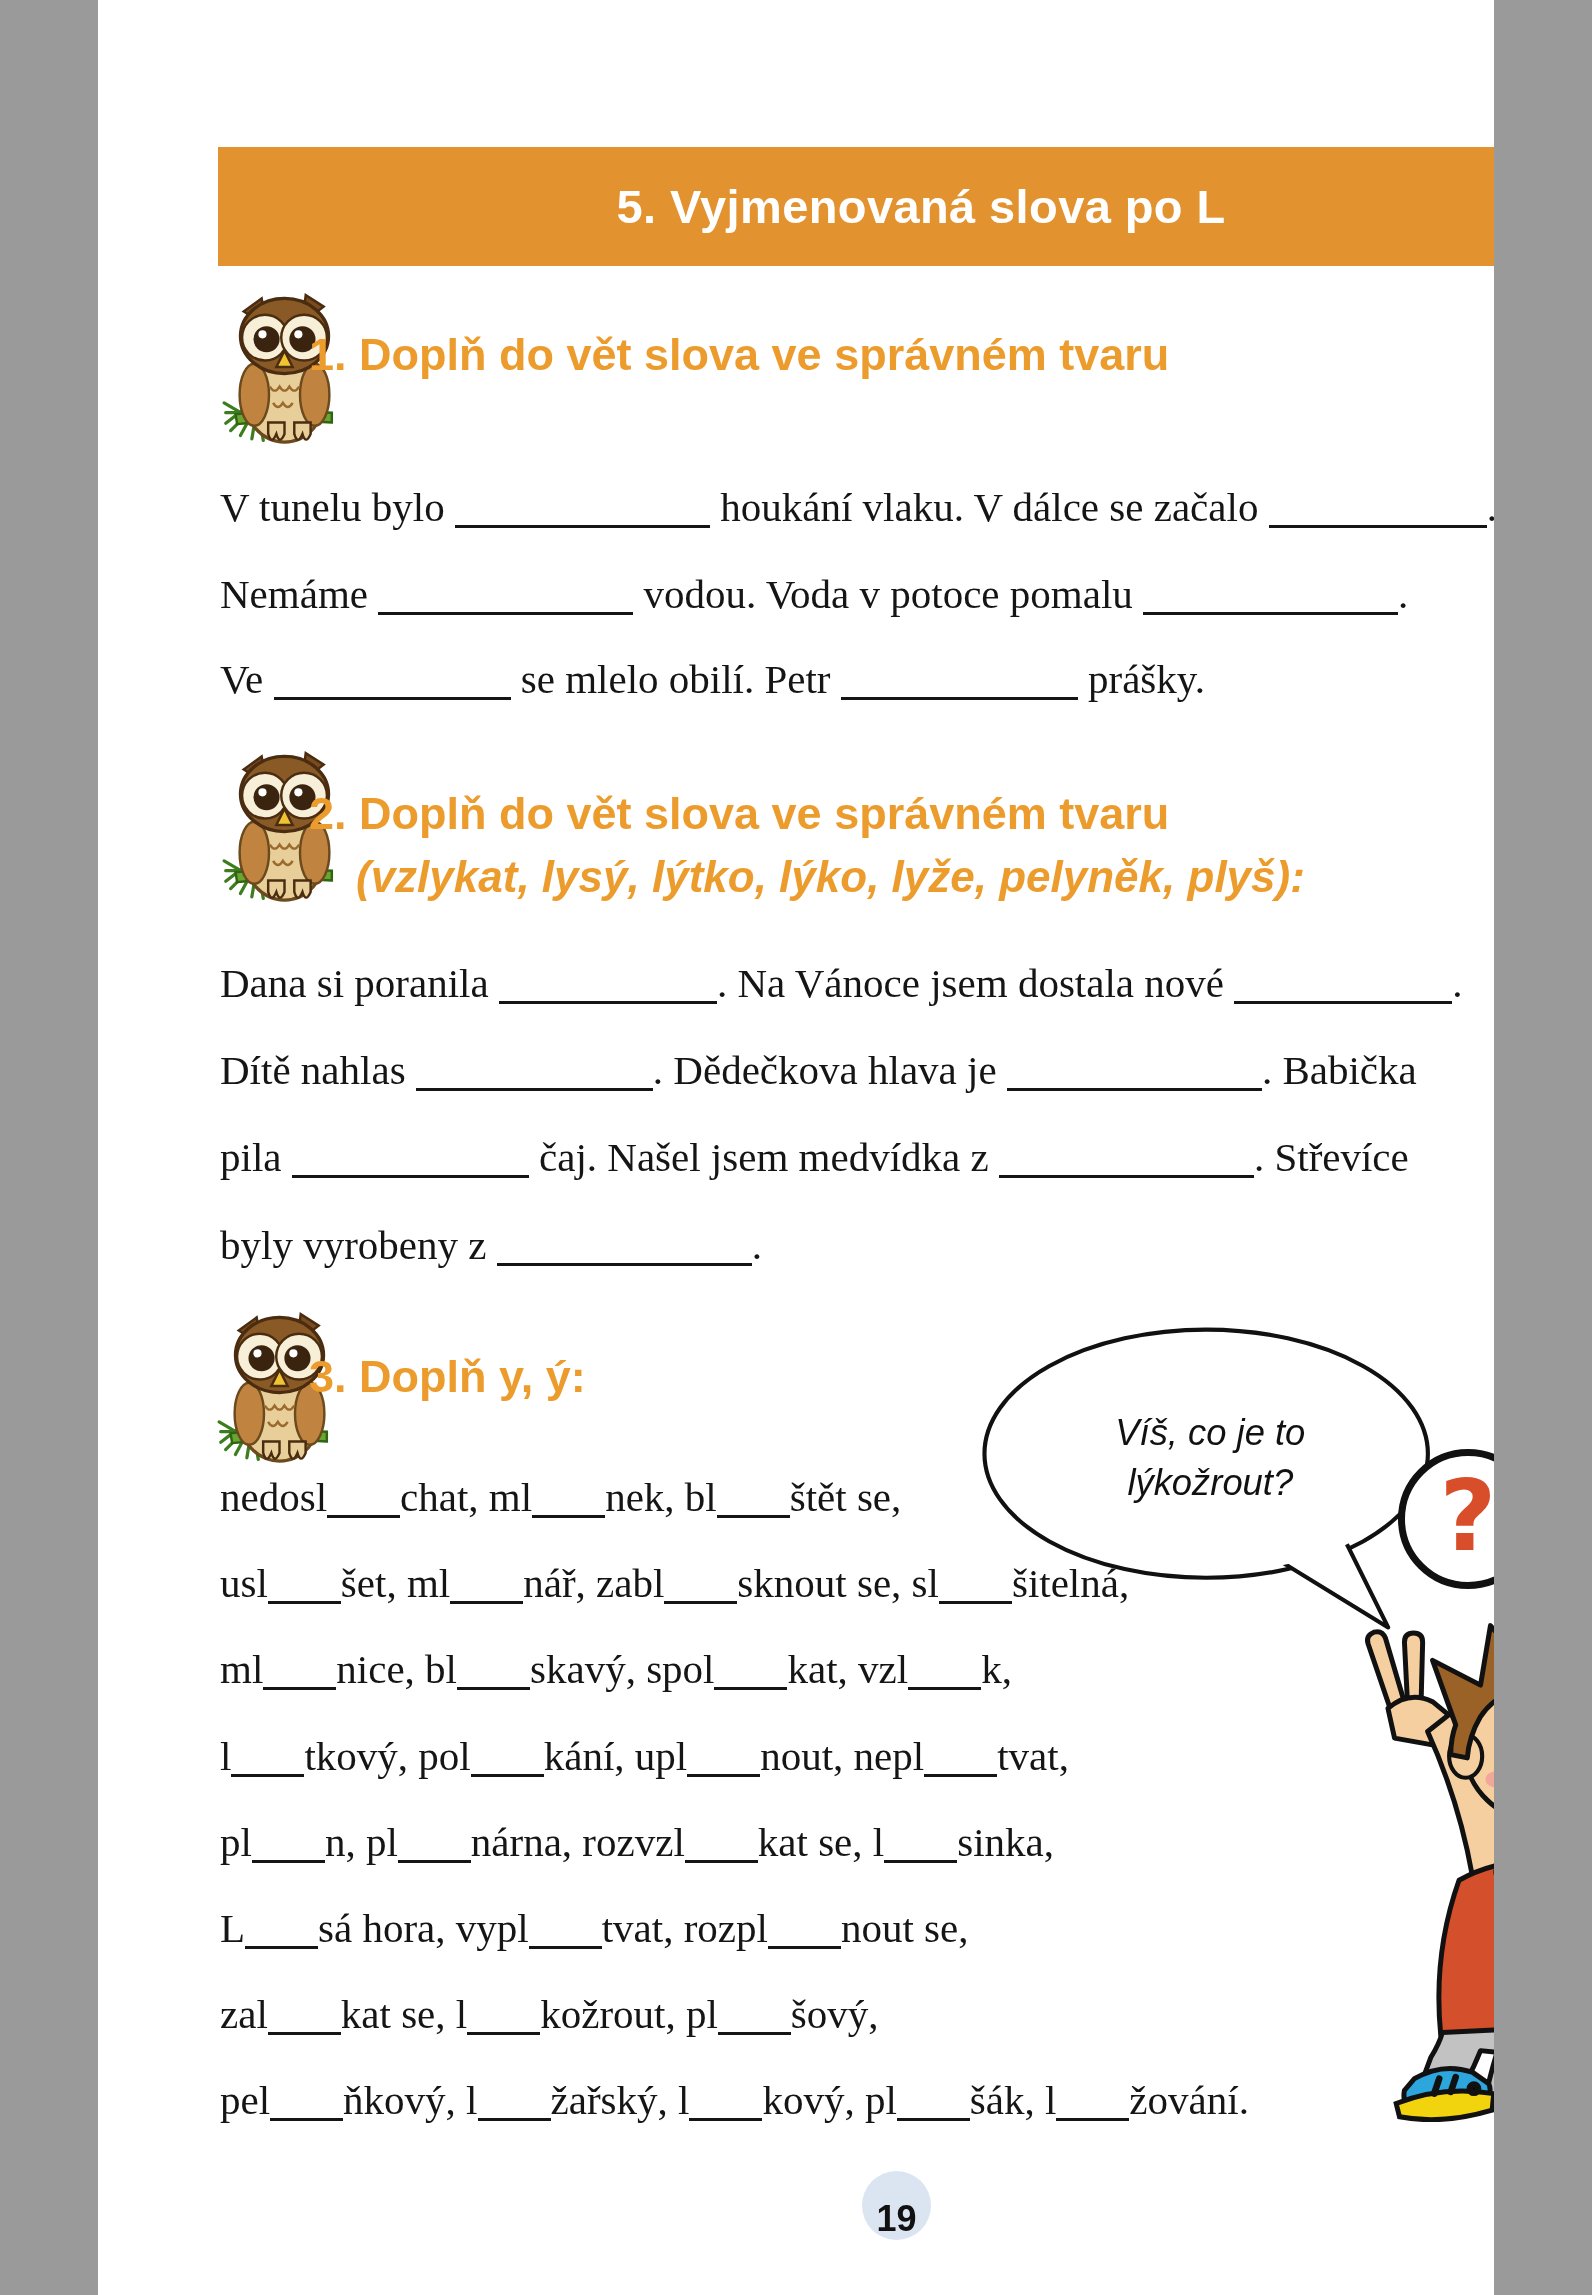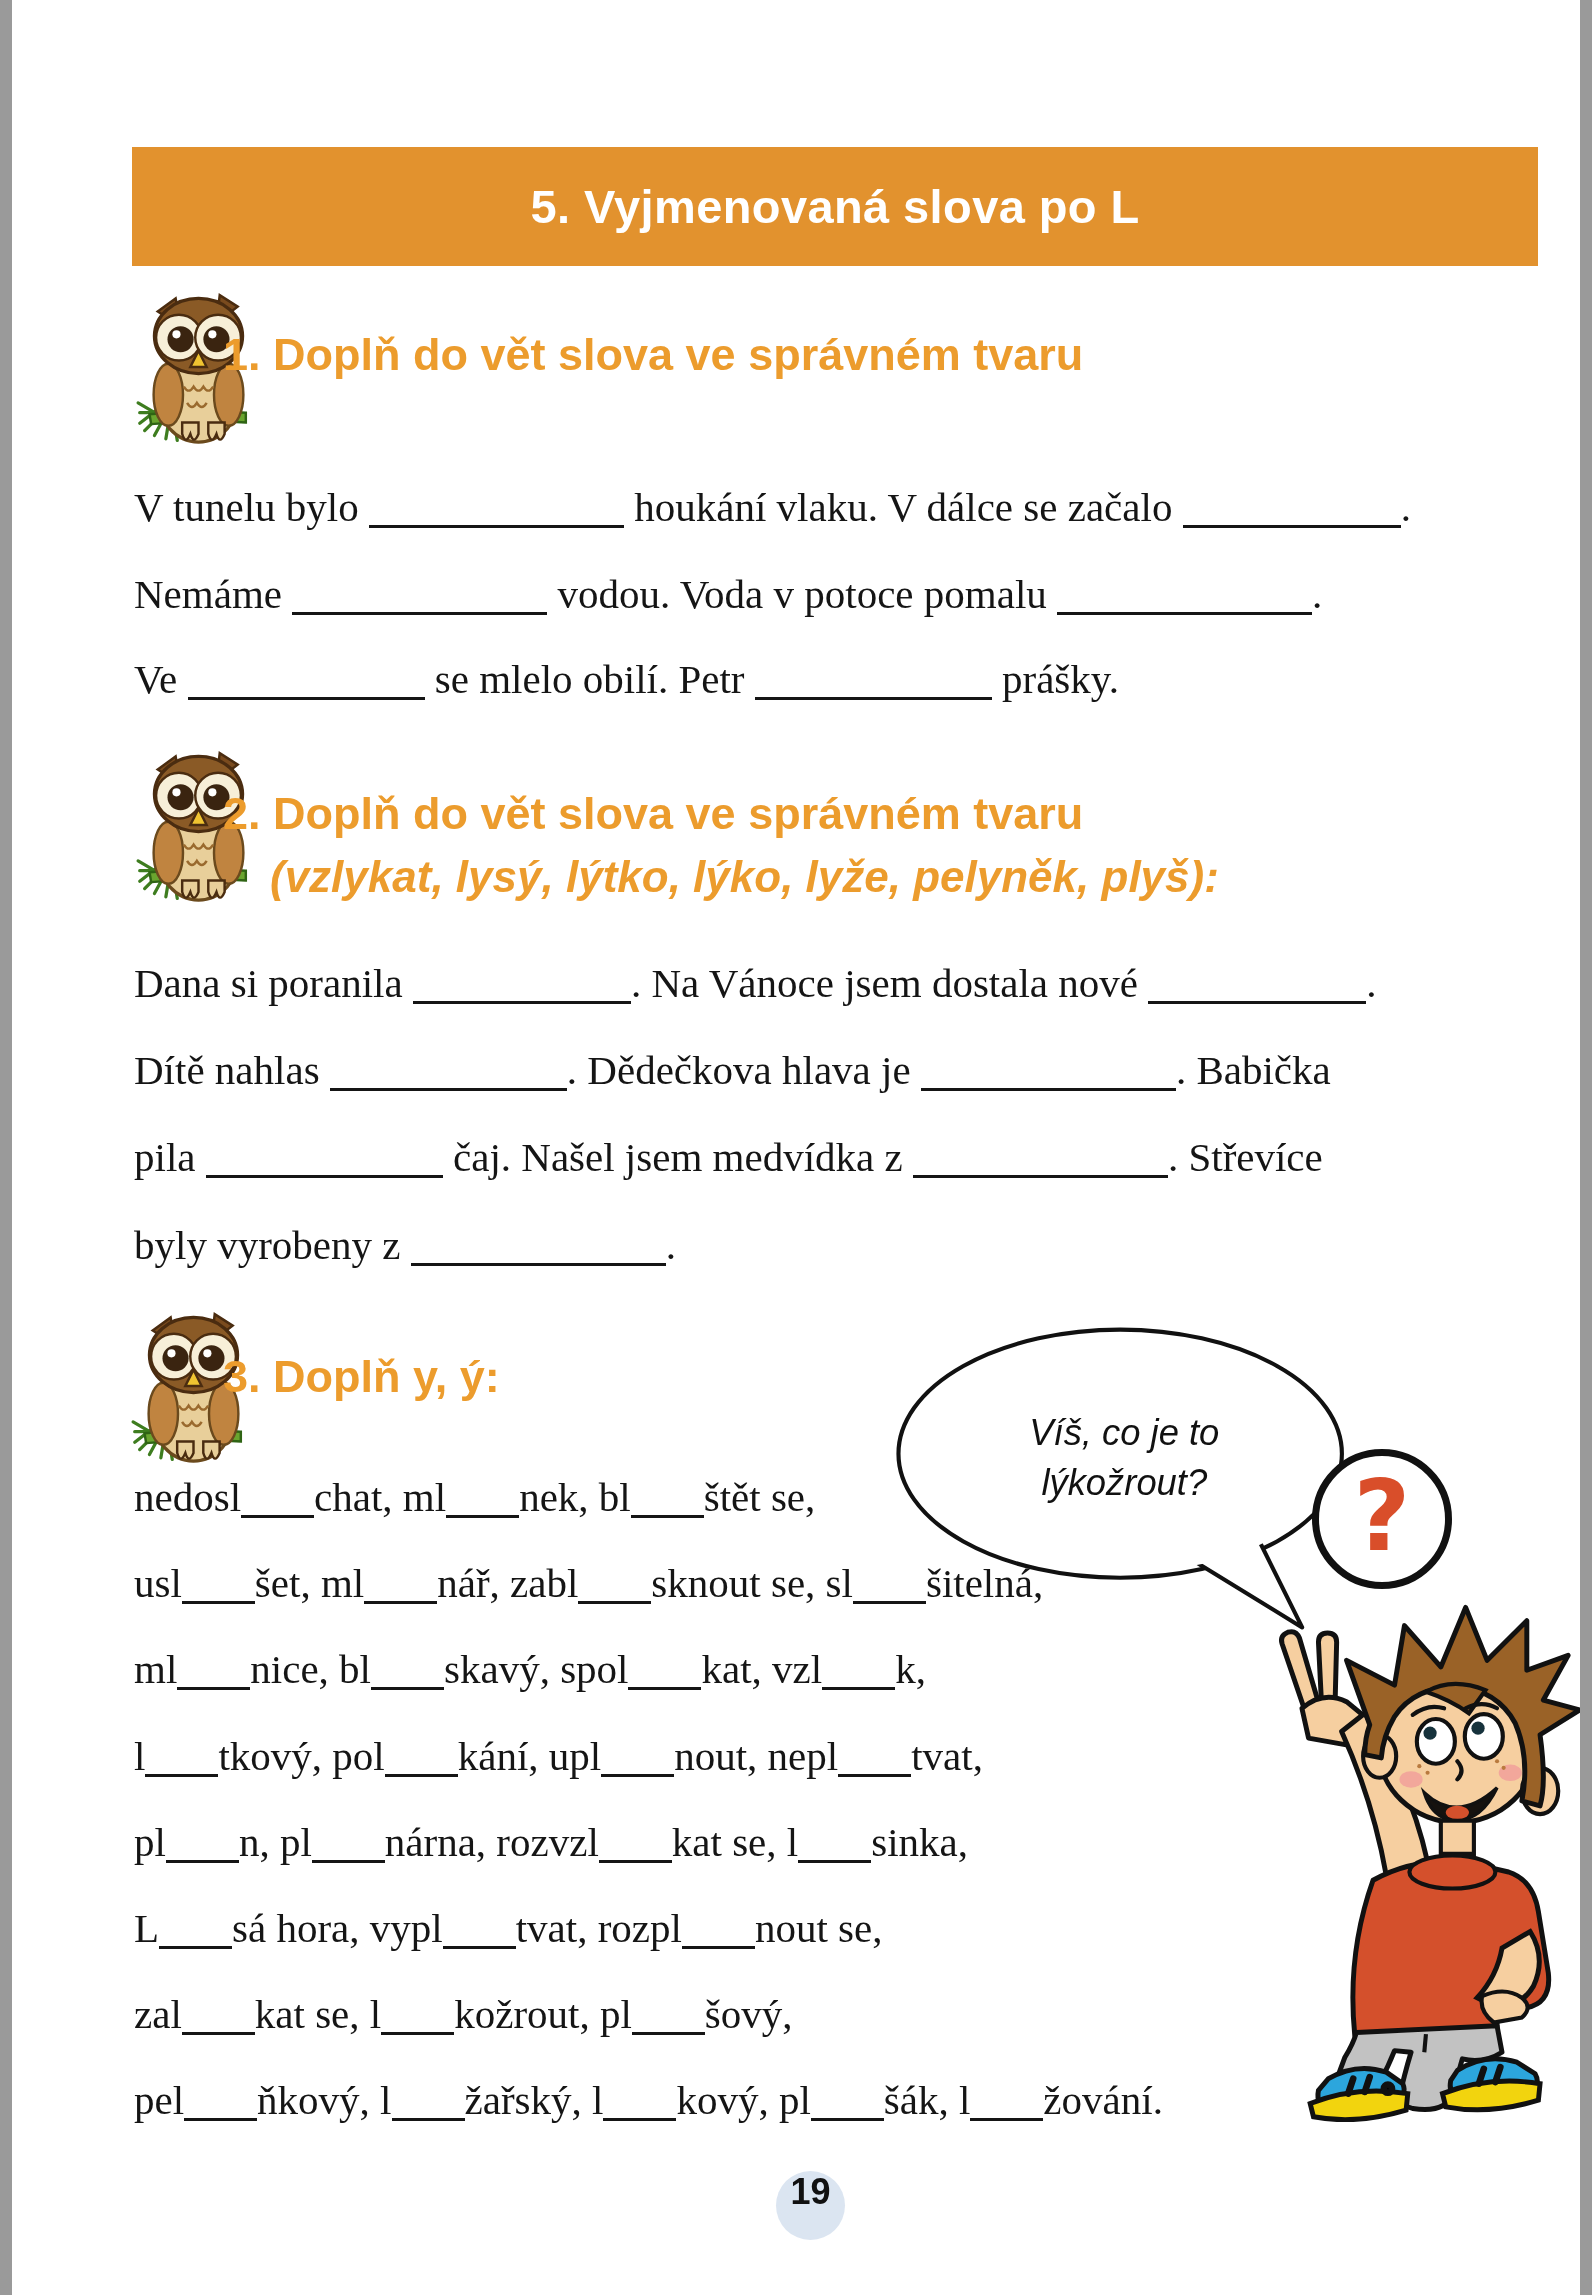--- a/index.html
+++ b/index.html
@@ -1,17 +1,17 @@
 <!DOCTYPE html>
 <html lang="cs" style="font-size:13.2px"><head>
 <meta charset="utf-8">
 <style>
   html,body{margin:0;padding:0;background:#9a9a9a;}
   .page{
-    position:relative;width:1568px;height:2295px;background:#ffffff;
+    position:relative;width:1396px;height:2295px;background:#ffffff;
     margin:0 auto;overflow:hidden;
     font-family:"Liberation Serif", serif;color:#141414;
   }
   .abs{position:absolute;}
   
   .banner{
     left:120px;top:147px;width:1406px;height:119px;
     background:#e2922e;display:flex;align-items:center;justify-content:center;
   }
   .banner span{
@@ -42,21 +42,21 @@
     left:1300px;top:1449px;width:126px;height:126px;border:7.4px solid #111;
     border-radius:50%;background:#fff;display:flex;align-items:center;justify-content:center;
   }
   .qbadge span{
     font-family:"DejaVu Sans", sans-serif;font-weight:bold;font-size:98px;
     color:#d94e2a;line-height:1;transform:translateY(-3.3px);
   }
   
   .pagenum{
     left:764px;top:2171px;width:69px;height:69px;border-radius:50%;
-    background:#dbe5f1;display:flex;align-items:flex-start;justify-content:center;
+    background:#dbe5f1;display:flex;align-items:flex-end;justify-content:center;
   }
   .pagenum span{
     font-family:"Liberation Sans", sans-serif;font-weight:bold;font-size:36px;color:#111;
   }
   svg{display:block;}
 </style>
 </head>
 <body>
 
 <div class="page">

